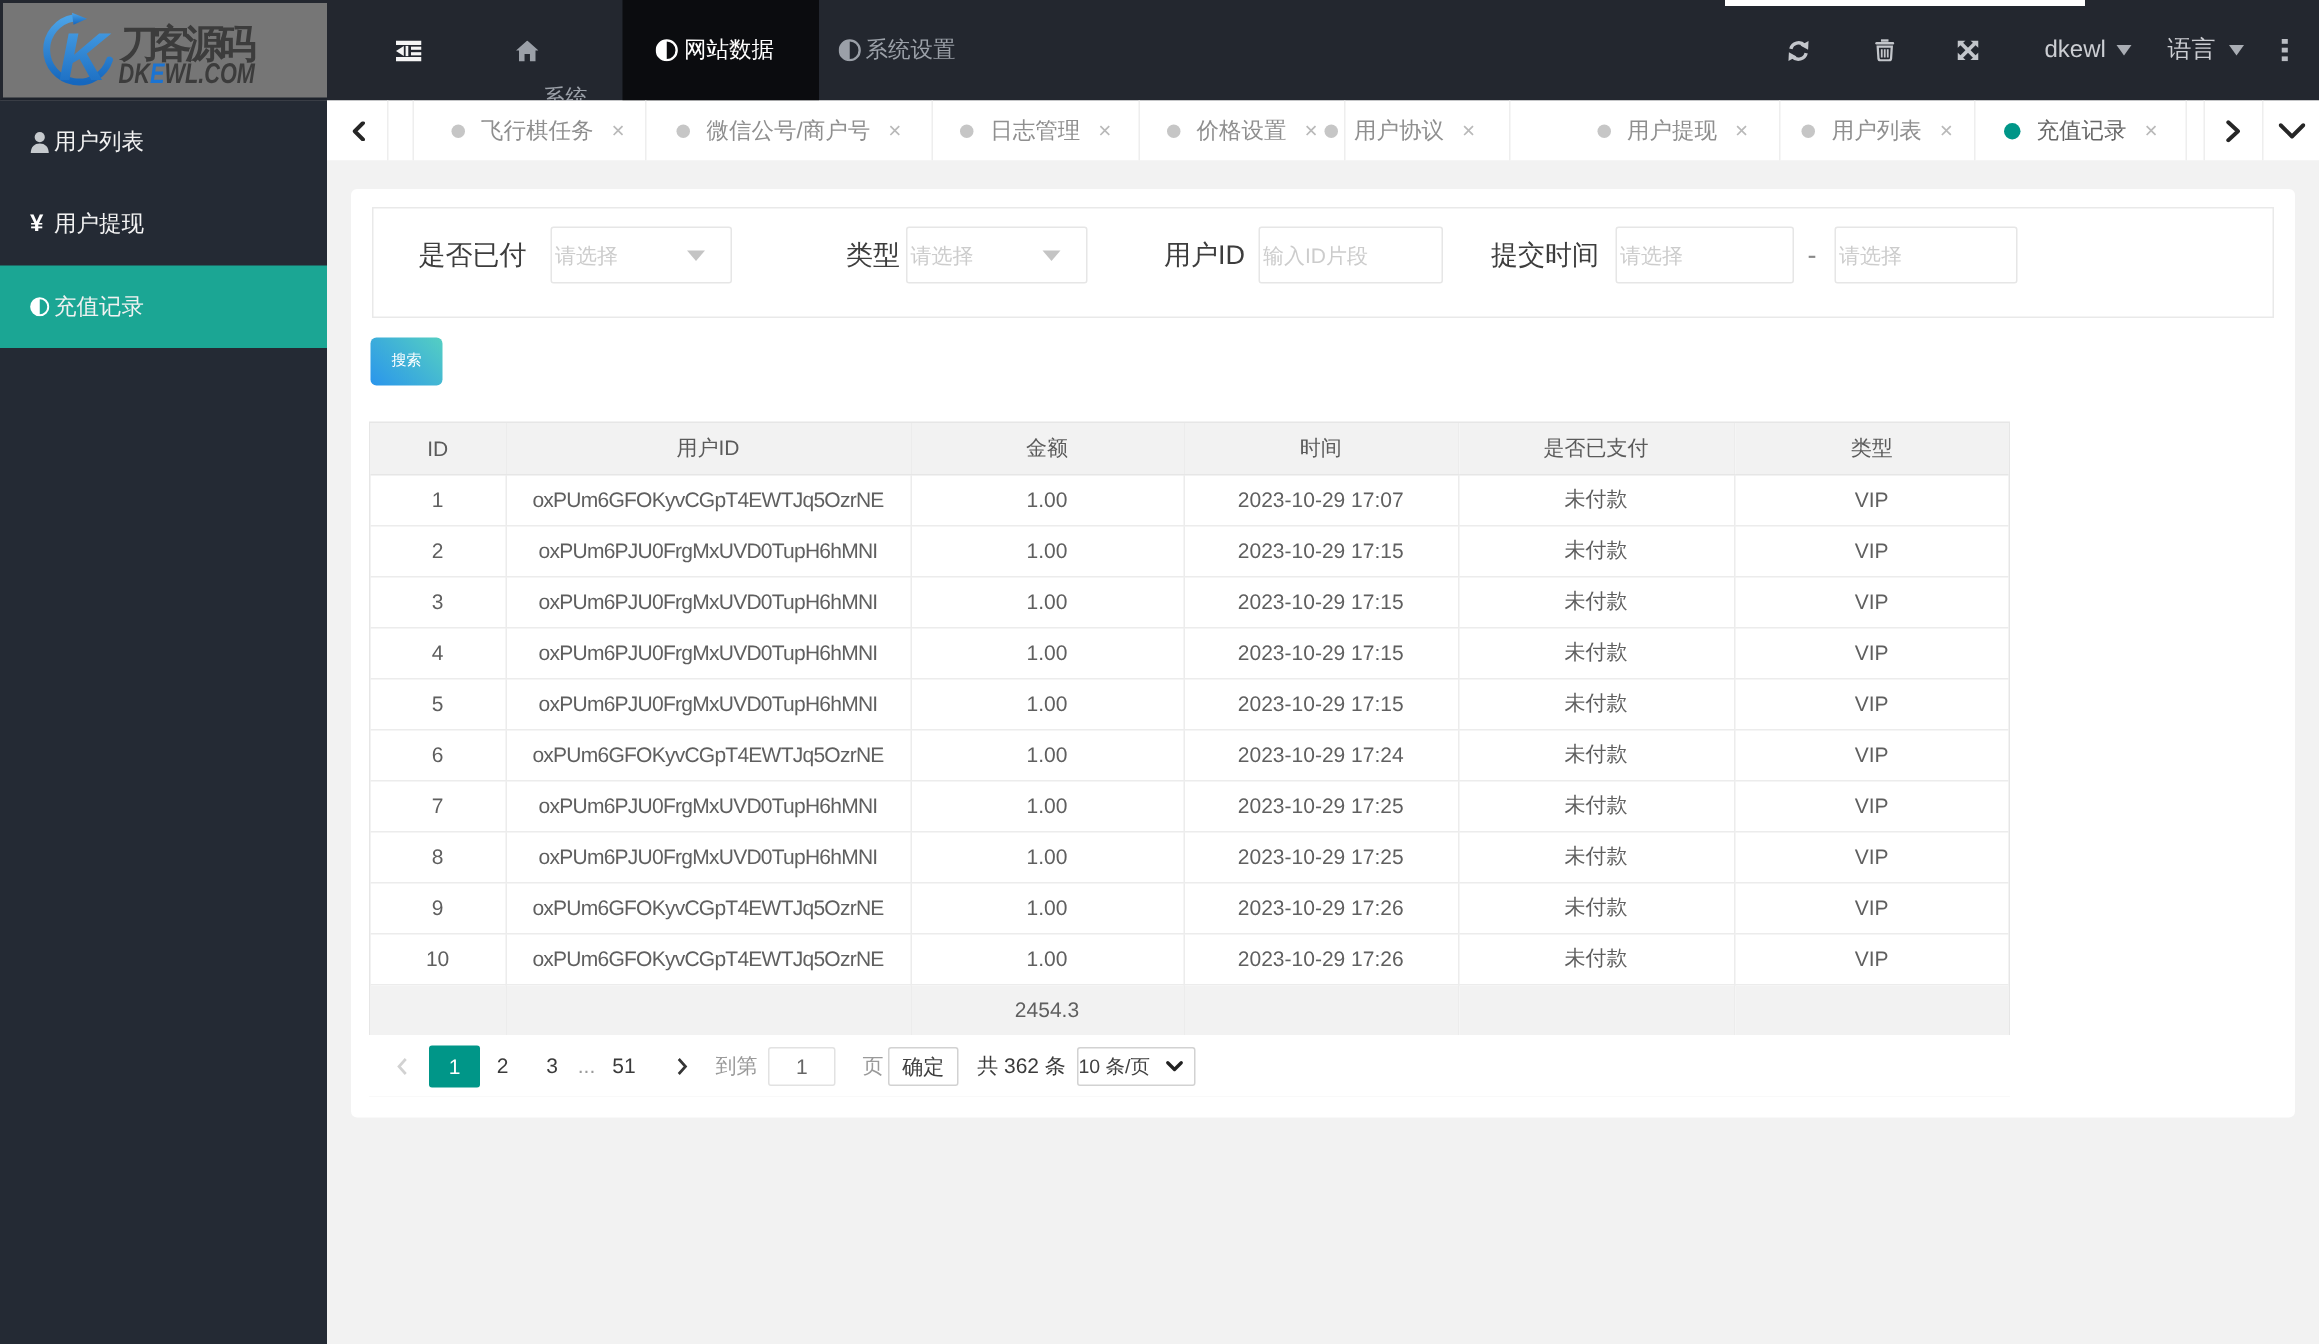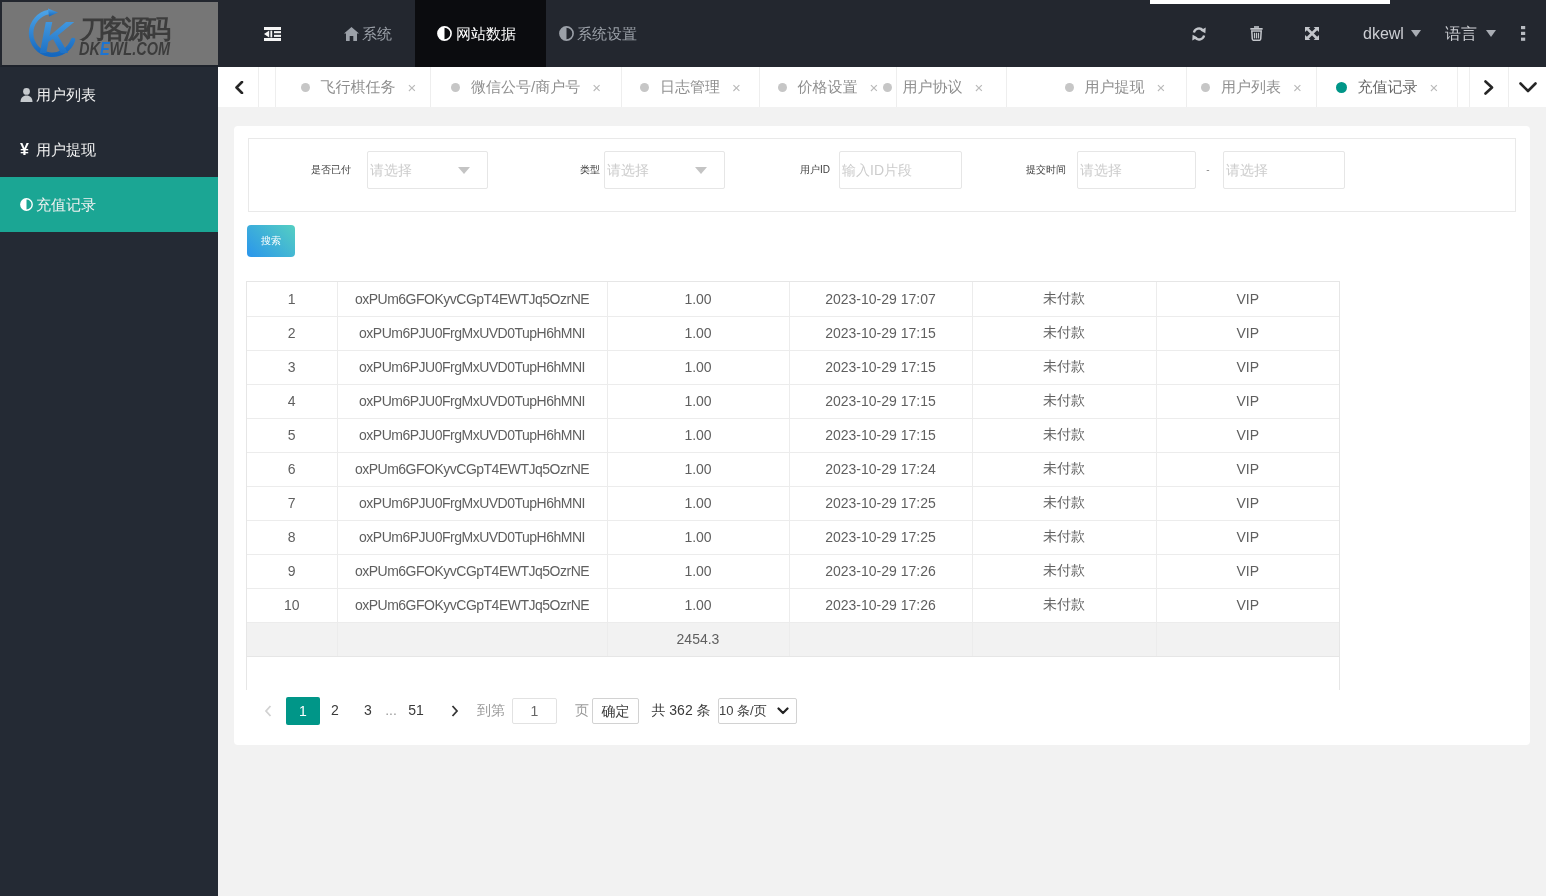--- a/index.html
+++ b/index.html
@@ -28,21 +28,21 @@
 .tab .dot{width:9px;height:9px;border-radius:50%;background:#c6c6c6;}
 .tab .ttl{font-size:15px;color:#8f8f8f;margin-left:11px;}
 .tab .x{font-size:15px;color:#b9b9b9;margin-left:12px;font-family:"Liberation Sans",sans-serif;}
 .tab.on .dot{width:11px;height:11px;background:#009688;}
 .tab.on .ttl{color:#666;}
 .chev{stroke:#262626;stroke-width:2.6;fill:none;stroke-linecap:round;stroke-linejoin:round;}
 
 #main{position:absolute;left:218px;top:107px;width:1328px;height:789px;background:#f2f2f2;}
 #card{position:absolute;left:234px;top:126px;width:1296px;height:619px;background:#fff;border-radius:4px;}
 #filterbox{position:absolute;left:248px;top:138px;width:1268px;height:74px;border:1px solid #e9e9e9;background:#fff;}
-.flabel{position:absolute;top:151px;height:38px;line-height:38px;font-size:10px;color:#3d3d3d;text-align:right;}
+.flabel{position:absolute;top:151px;height:38px;line-height:38px;font-size:18px;color:#3d3d3d;text-align:right;}
 .fctl{position:absolute;top:151px;height:38px;border:1px solid #e6e6e6;border-radius:2px;background:#fff;line-height:36px;font-size:14px;color:#ccc;padding-left:2px;}
 .seltri{position:absolute;width:0;height:0;border-left:6px solid transparent;border-right:6px solid transparent;border-top:7px solid #c4c4c4;top:167px;}
 #searchbtn{position:absolute;left:247px;top:225px;width:48px;height:32px;border-radius:4px;background:linear-gradient(45deg,#2a95ec 0%,#55cfc2 100%);color:#fff;font-size:10px;text-align:center;line-height:32px;}
 
 #tablebox{position:absolute;left:246px;top:281px;width:1094px;height:450px;border:1px solid #e6e6e6;background:#fff;}
 table{border-collapse:collapse;table-layout:fixed;width:1092px;}
 th,td{height:34px;font-weight:normal;text-align:center;font-size:14px;border-right:1px solid #ececec;overflow:hidden;white-space:nowrap;}
 th{background:#f2f2f2;color:#5b5b5b;border-bottom:1px solid #e6e6e6;}
 td{color:#5f5f5f;border-bottom:1px solid #ececec;}
 td.uid{letter-spacing:-0.5px;}
@@ -81,21 +81,21 @@
         <rect x="6.4" y="3.6" width="1.8" height="6.8"></rect>
         <rect x="10" y="4.1" width="7" height="2.1"></rect>
         <rect x="10" y="7.8" width="7" height="2.1"></rect>
       </svg>
   </div>
   <div class="icw" style="left:344px;width:15px;">
     <svg width="15" height="14" viewBox="0 0 15 14" fill="#9ba0a8">
         <path d="M7.5,0 L15,6.6 L13,6.6 L13,14 L9.3,14 L9.3,9 L5.7,9 L5.7,14 L2,14 L2,6.6 L0,6.6 Z"></path>
       </svg>
   </div>
-  <div class="navtxt" style="left:362px;">系统</div>
+  <div class="navtxt" style="left:362px;margin-top:32px;">系统</div>
   <div id="navactive">
     <div class="icw" style="left:22px;width:15px;">
       <svg width="15" height="15" viewBox="0 0 15 15">
           <circle cx="7.5" cy="7.5" r="6.6" fill="none" stroke="#fff" stroke-width="1.6"></circle>
           <path d="M7.5,0.9 A6.6,6.6 0 0,0 7.5,14.1 Z" fill="#fff"></path>
         </svg>
     </div>
     <span class="t">网站数据</span>
   </div>
   <div class="icw" style="left:559px;width:15px;">
@@ -258,20 +258,28 @@
 <table>
 <colgroup>
         <col style="width:90px">
         <col style="width:270px">
         <col style="width:182px">
         <col style="width:183px">
         <col style="width:184px">
         <col style="width:183px">
       </colgroup>
 <tbody>
+        <tr>
+          <th>ID</th>
+          <th>用户ID</th>
+          <th>金额</th>
+          <th>时间</th>
+          <th>是否已支付</th>
+          <th>类型</th>
+        </tr>
 <tr>
           <td>1</td>
           <td class="uid">oxPUm6GFOKyvCGpT4EWTJq5OzrNE</td>
           <td>1.00</td>
           <td>2023-10-29 17:07</td>
           <td>未付款</td>
           <td>VIP</td>
         </tr>
 <tr>
           <td>2</td>

